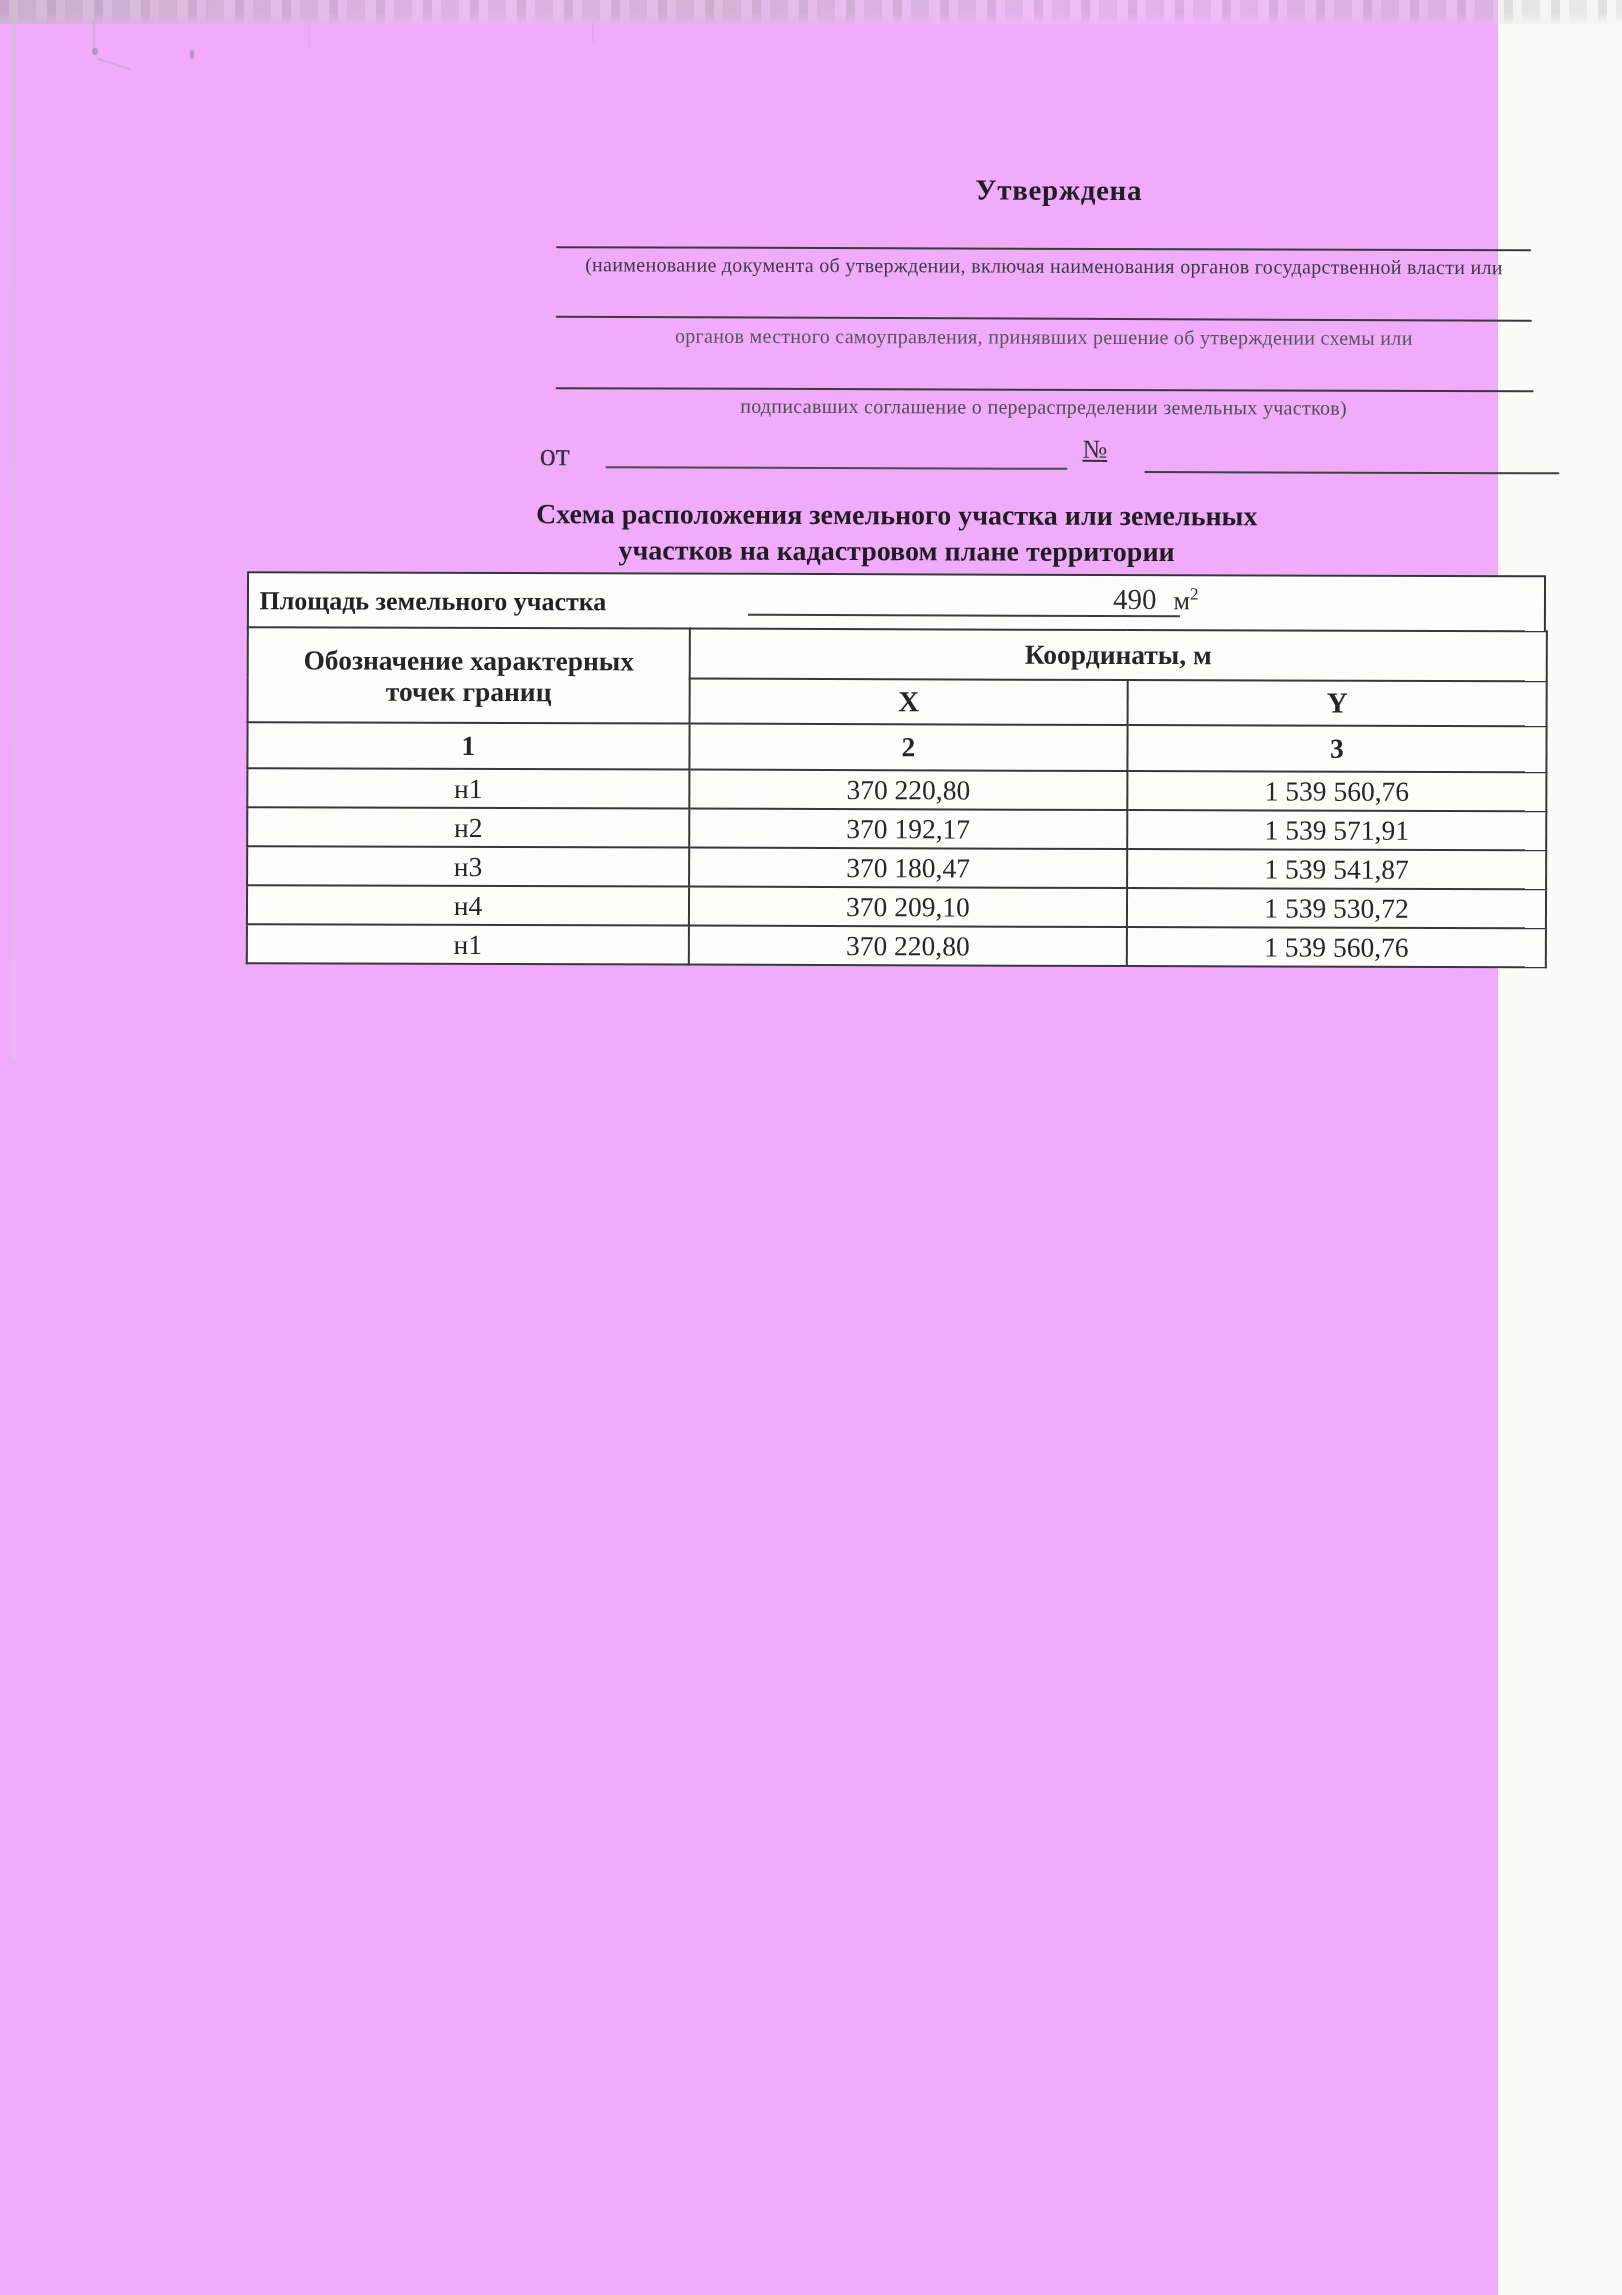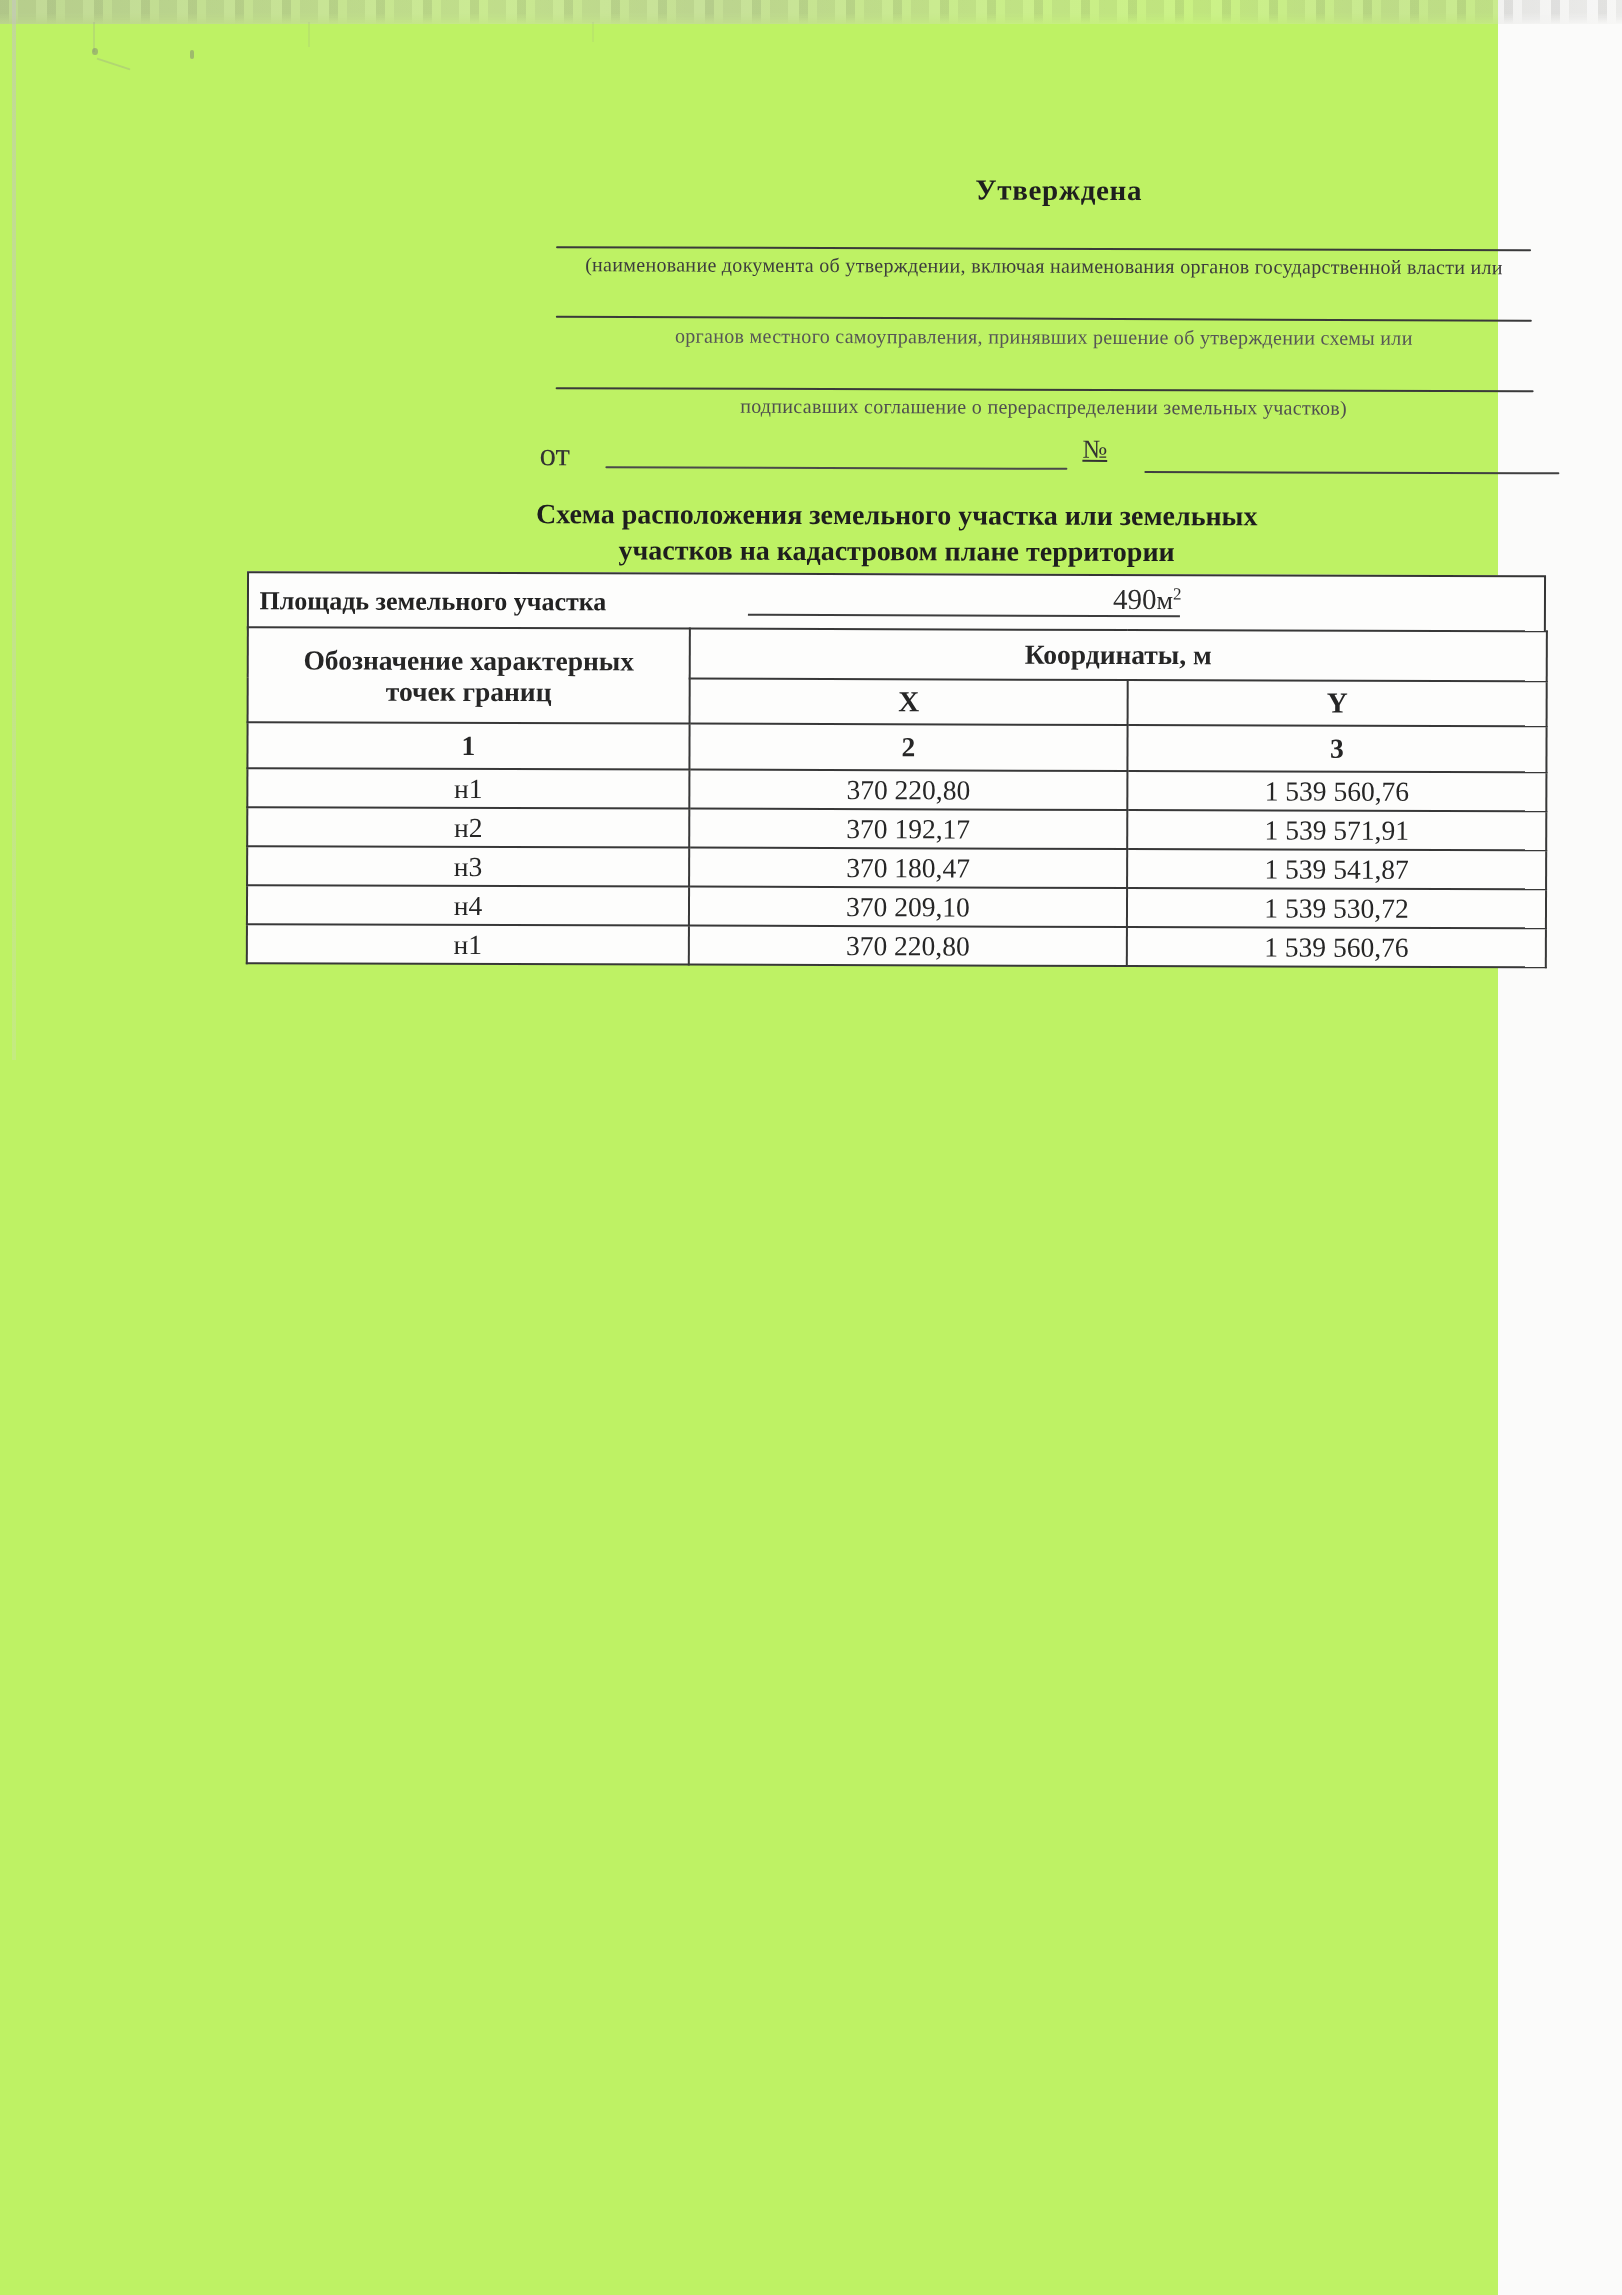--- a/index.html
+++ b/index.html
@@ -3,21 +3,21 @@
 <meta charset="utf-8">
 <style>
   html,body{margin:0;padding:0;}
   body{
     width:1622px;height:2295px;
     background:#fbfbfa;
     font-family:"Liberation Serif","DejaVu Serif",serif;
     color:#2e2e2e;
     overflow:hidden;
   }
-  .page{position:relative;width:1498px;height:2295px;background:#bef264;}
+  .page{position:relative;width:1498px;height:2295px;background:#f0abfc;}
   .content{position:absolute;inset:0;transform:rotate(0.18deg);transform-origin:811px 589px;}
 
   
   .scan-noise{
     position:absolute;left:0;top:0;width:1622px;height:23.6px;
     background:linear-gradient(90deg,
       rgba(185,185,182,.50) 0%, rgba(214,214,211,.34) 30%,
       rgba(198,198,195,.46) 44%, rgba(222,222,219,.26) 62%,
       rgba(236,236,233,.18) 74%, rgba(205,205,202,.34) 86%, rgba(232,232,229,.2) 100%);
   }
@@ -53,21 +53,21 @@
   
   .doc-title{position:absolute;left:247px;top:497px;width:1299px;text-align:center;
     font-size:28px;font-weight:bold;color:#1e1e1e;line-height:36px;}
 
   
   .area-box{position:absolute;left:247px;top:573px;width:1295px;height:55px;
     border:2px solid #353535;background:#fdfdfc;display:flex;align-items:center;}
   .area-label{font-size:26px;font-weight:bold;color:#222;padding-left:10.5px;}
   .area-line{position:absolute;left:499px;top:39px;width:432px;height:2px;background:#3d3d3d;}
   .area-value-wrap{position:absolute;left:864px;top:6.5px;font-size:29px;color:#2b2b2b;}
-  .area-unit{font-size:26px;}
+  .area-unit{margin-left:17px;font-size:26px;}
   .sup{font-size:17px;vertical-align:super;line-height:0;}
 
   
   .coords-wrap{position:absolute;left:247px;top:628px;width:1299px;}
   table.coords{border-collapse:collapse;width:1299px;table-layout:fixed;}
   table.coords td{border:2px solid #383838;padding:0;font-size:27.5px;color:#262626;
     text-align:center;vertical-align:middle;background:#fdfdfc;}
   col.c1{width:442px;} col.c2{width:438px;} col.c3{width:419px;}
   .hdr{font-weight:bold;color:#1f1f1f;}
   .designation-cell{font-size:26px;line-height:31px;}

